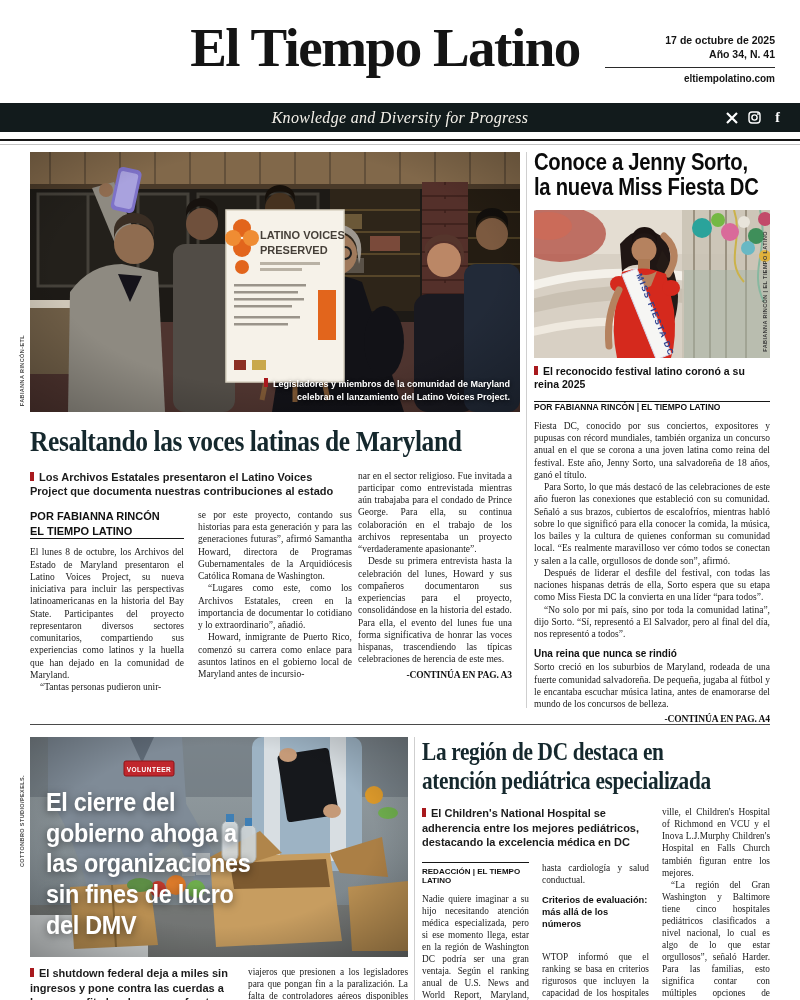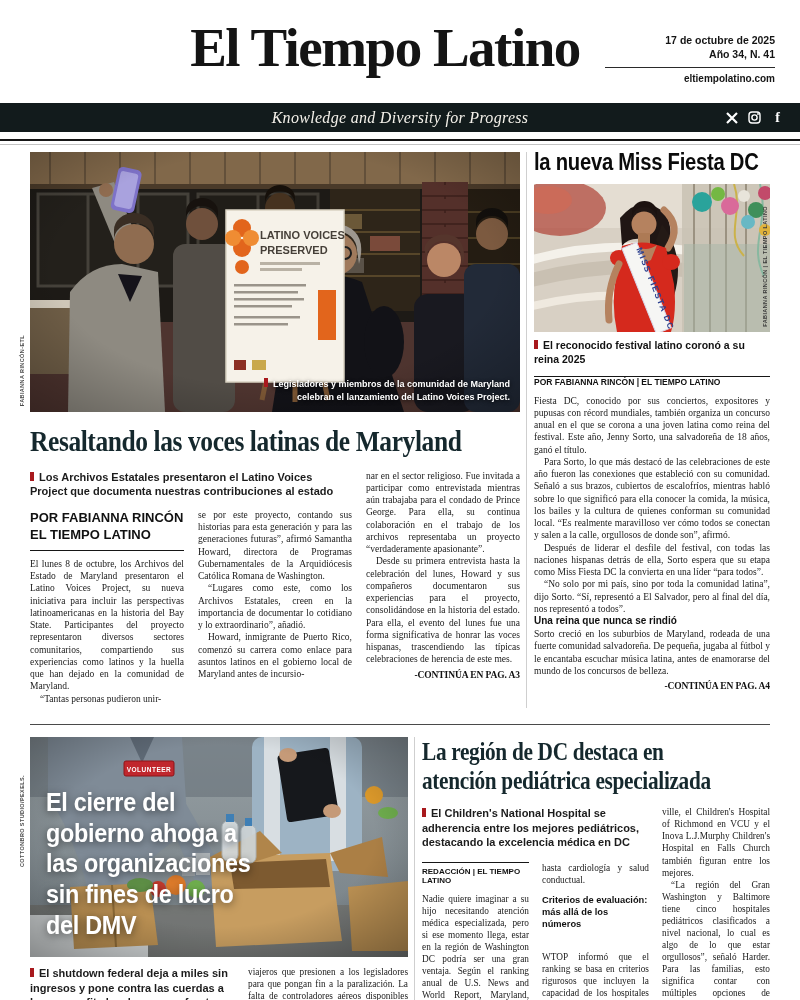--- a/index.html
+++ b/index.html
@@ -50,41 +50,41 @@
   .cap-main {
     position:absolute; right:10px; bottom:8px; width:255px; text-align:right;
     color:#fff; font-weight:700; font-size:9px; line-height:1.45;
     text-shadow:0 1px 4px rgba(0,0,0,.85);
   }
   .credit-main { left:-11px; bottom:6px; }
   .headline-main {
     margin-top:13px; font-family:"Liberation Serif", serif; font-weight:700;
     font-size:30px; letter-spacing:-.5px; color:#15282d; line-height:1.05;
   }
-  .deck-row { display:flex; gap:13px; margin-top:13px;justify-content:space-between; }
+  .deck-row { display:flex; gap:6px; margin-top:13px; }
   .main-left-stack { width:322px; }
   .deck-main { font-weight:700; font-size:11px; line-height:1.33; color:#1c1c1c; }
   .cols-row { display:flex; gap:14px; margin-top:10px; }
   .mcol { width:154px; }
   .mcol3 { width:154px; }
-  .byline-main { font-weight:700; font-size:13px; line-height:1.35; color:#111;
-    border-bottom:1.5px solid #161616; padding-bottom:6px; margin-bottom:7px; }
+  .byline-main { font-weight:700; font-size:11px; line-height:1.35; color:#111;
+    border-bottom:1.5px solid #161616; margin-bottom:7px; }
 
   .vdiv-top { position:absolute; left:526px; top:152px; width:1px; height:556px; background:#cfcfcf; }
 
   
   .top-right { position:absolute; left:534px; top:150px; width:236px; }
   .headline-jenny div { font-weight:800; font-size:23px; line-height:1.1; color:#0b0b0b; letter-spacing:-.3px; }
   .photo-jenny { position:relative; margin-top:9px; width:236px; height:148px; background:#d8d0c4; }
   .credit-jenny { right:2px; bottom:6px; color:#3a3a3a; }
   .caption-jenny { margin-top:7px; font-weight:700; font-size:10.5px; line-height:1.3; color:#111; }
   .byline-jenny { margin-top:9px; border-top:1.5px solid #161616; 
     font-weight:700; font-size:8.5px; color:#111; }
   .body-jenny { margin-top:8px; }
-  .subhead-jenny { font-weight:700; font-size:10px; margin:0 0 2px; color:#111; font-family:"Liberation Sans",sans-serif; }
+  .subhead-jenny { font-weight:700; font-size:10px; margin:8px 0 2px; color:#111; font-family:"Liberation Sans",sans-serif; }
 
   .rule-mid { position:absolute; left:30px; top:724px; width:740px; height:1px; background:#4a4a4a; }
 
   
   .bottom-left { position:absolute; left:30px; top:737px; width:378px; }
   .photo-vol { position:relative; width:378px; height:220px; background:#8b959a; }
   .overlay-head { position:absolute; left:16px; top:50px; }
   .ohl-line { font-weight:800; font-size:26px; line-height:1.18; color:#fff;
     white-space:nowrap; transform:scaleX(.9); transform-origin:left top;
     text-shadow:0 2px 9px rgba(0,0,0,.55); letter-spacing:-.3px; }
@@ -323,20 +323,21 @@
           </div>
         <div class="continua">-CONTINÚA EN PAG. A3</div>
       </div>
     </div>
   </div>
 
   <div class="vdiv-top"></div>
 
   <div class="top-right">
     <div class="headline-jenny">
+      <div><span class="sx88">Conoce a Jenny Sorto,</span></div>
       <div><span class="sx88">la nueva Miss Fiesta DC</span></div>
     </div>
     <div class="photo-jenny">
       <svg width="236" height="148" viewBox="0 0 236 148" preserveAspectRatio="none">
         <rect width="236" height="148" fill="#d8d0c4"></rect>
         <rect width="236" height="44" fill="#e4ddd2"></rect>
         <ellipse cx="26" cy="24" rx="46" ry="28" fill="#b24a3e" opacity=".75"></ellipse>
         <ellipse cx="14" cy="16" rx="24" ry="14" fill="#d06a55" opacity=".7"></ellipse>
         <g fill="none">
           <path d="M-10,78 Q60,56 150,66" stroke="#f4f1ea" stroke-width="9"></path>

